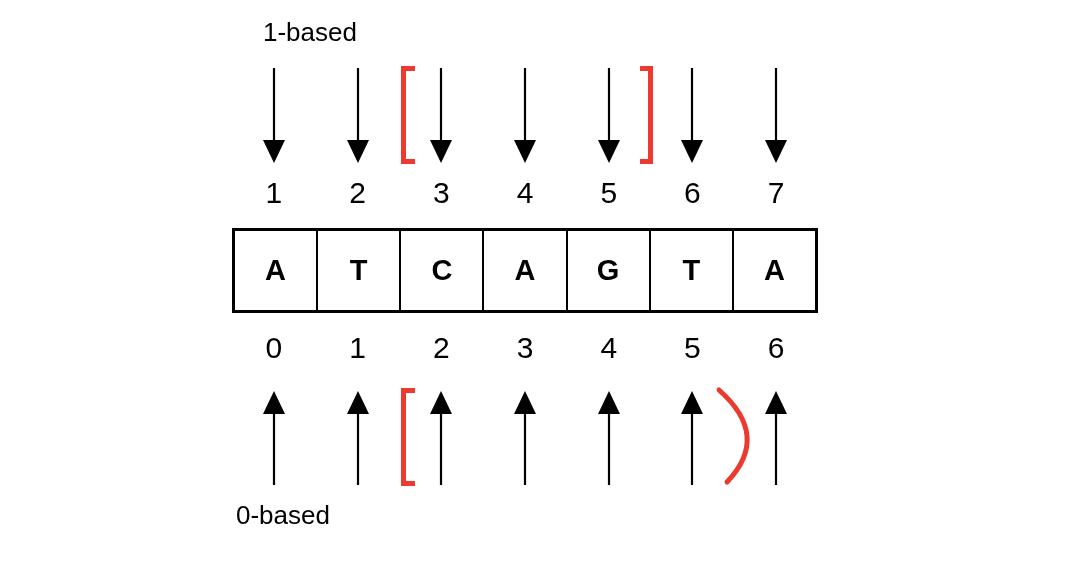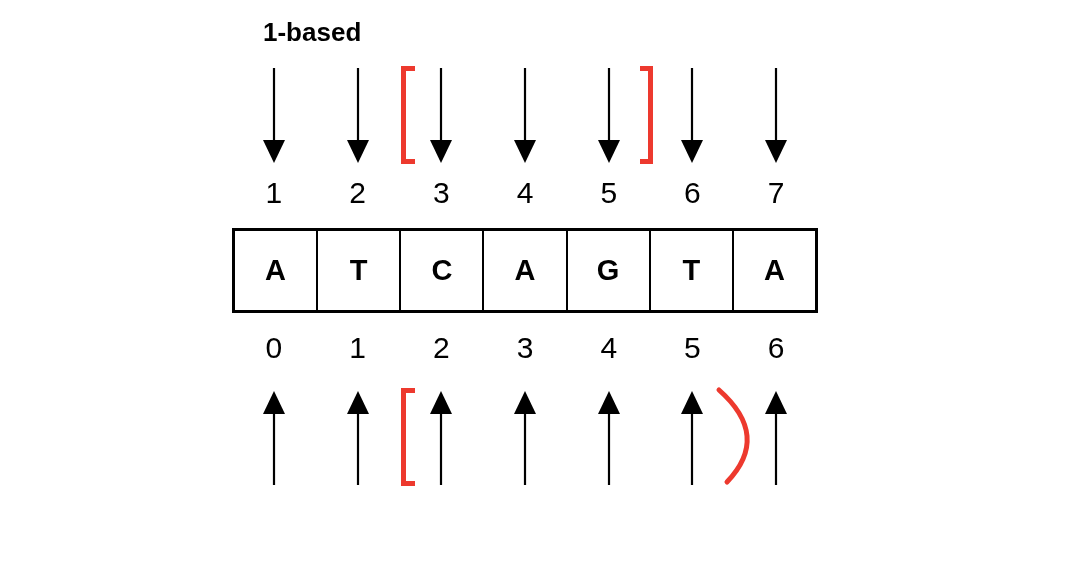--- a/index.html
+++ b/index.html
@@ -15,21 +15,21 @@
     position: relative;
     width: 1080px;
     height: 569px;
     background: var(--bg);
     overflow: hidden;
   }
 
   .label {
     position: absolute;
     font-size: 26px;
-    font-weight: bold;
+    font-weight: normal;
     color: var(--ink);
     white-space: nowrap;
   }
   .one-based-label { left: 263px; top: 17px; }
   .zero-based-label { left: 236px; top: 500px; }
 
   
   .row {
     position: absolute;
     left: 232px;
@@ -305,14 +305,15 @@
 
   <div class="bracket bracket-open bracket-bottom-open">
     <span class="sr-only">[</span>
   </div>
 
   <svg class="paren-bottom-close" width="46" height="102" viewBox="0 0 46 102" aria-hidden="true">
     <path d="M 8 5 Q 60 51 16 97"></path>
   </svg>
   <span class="sr-only">)</span>
 
+  <div class="label zero-based-label">0-based</div>
 
 </div>
 
 </body></html>

